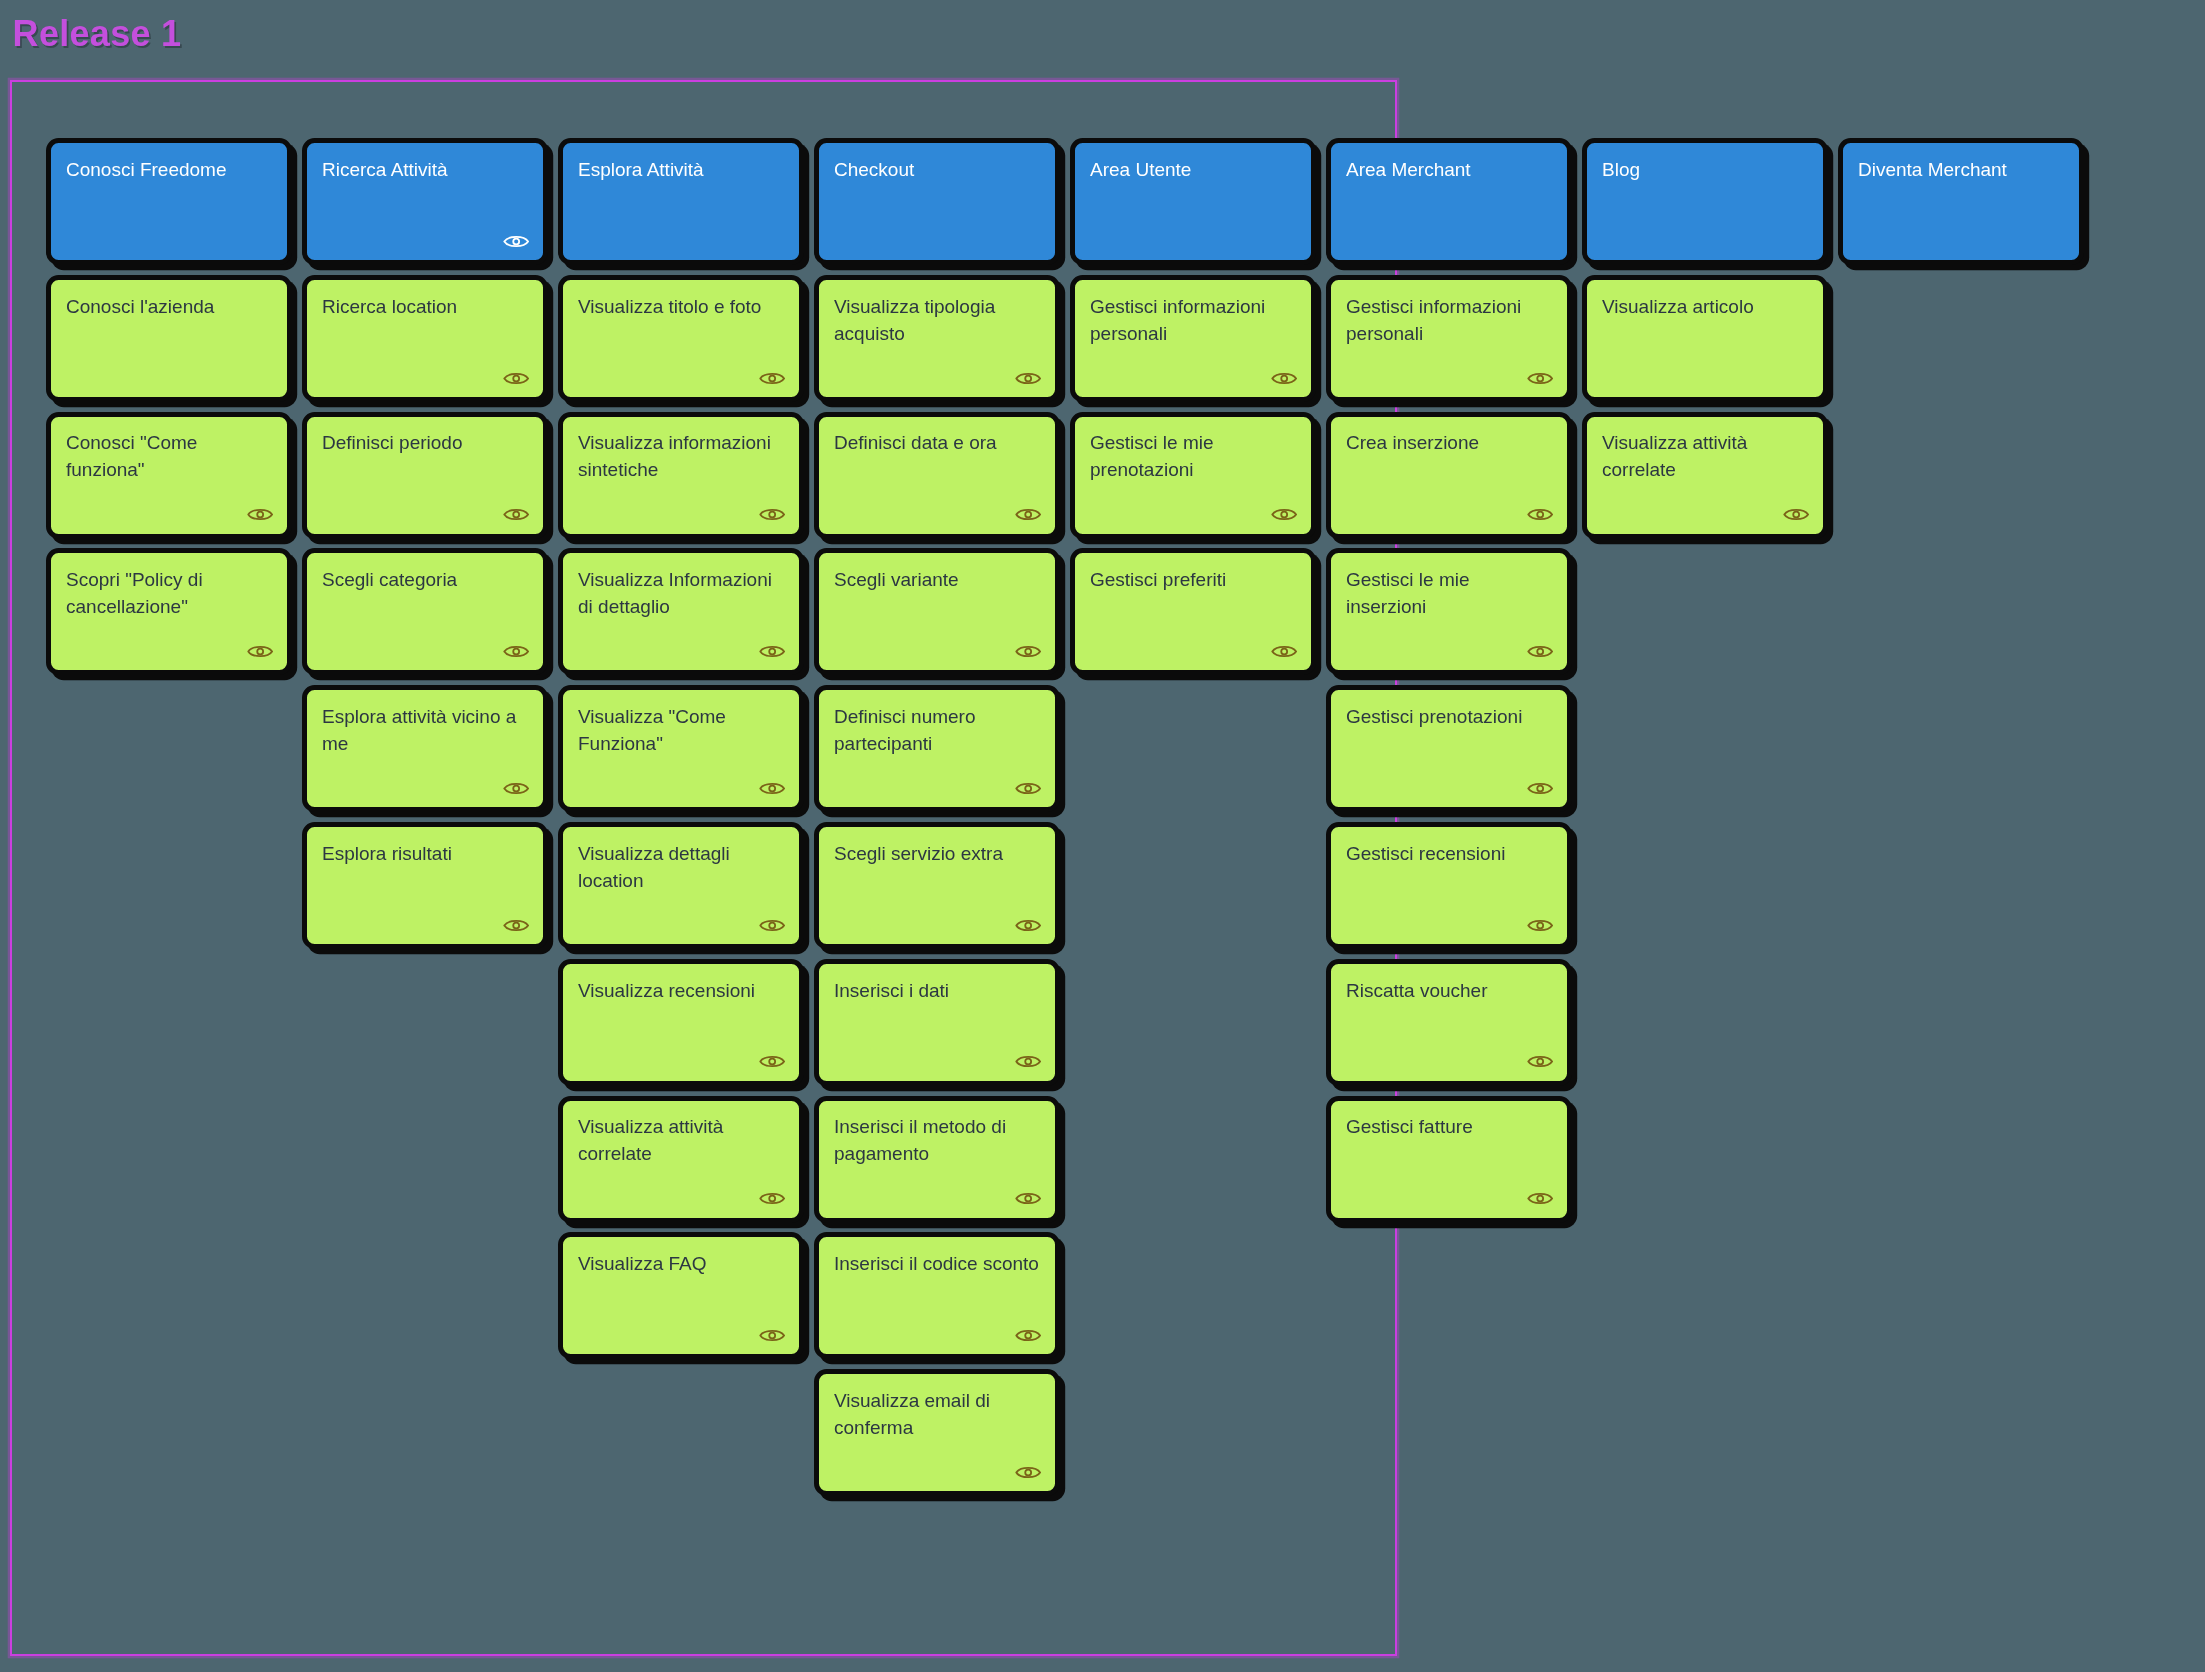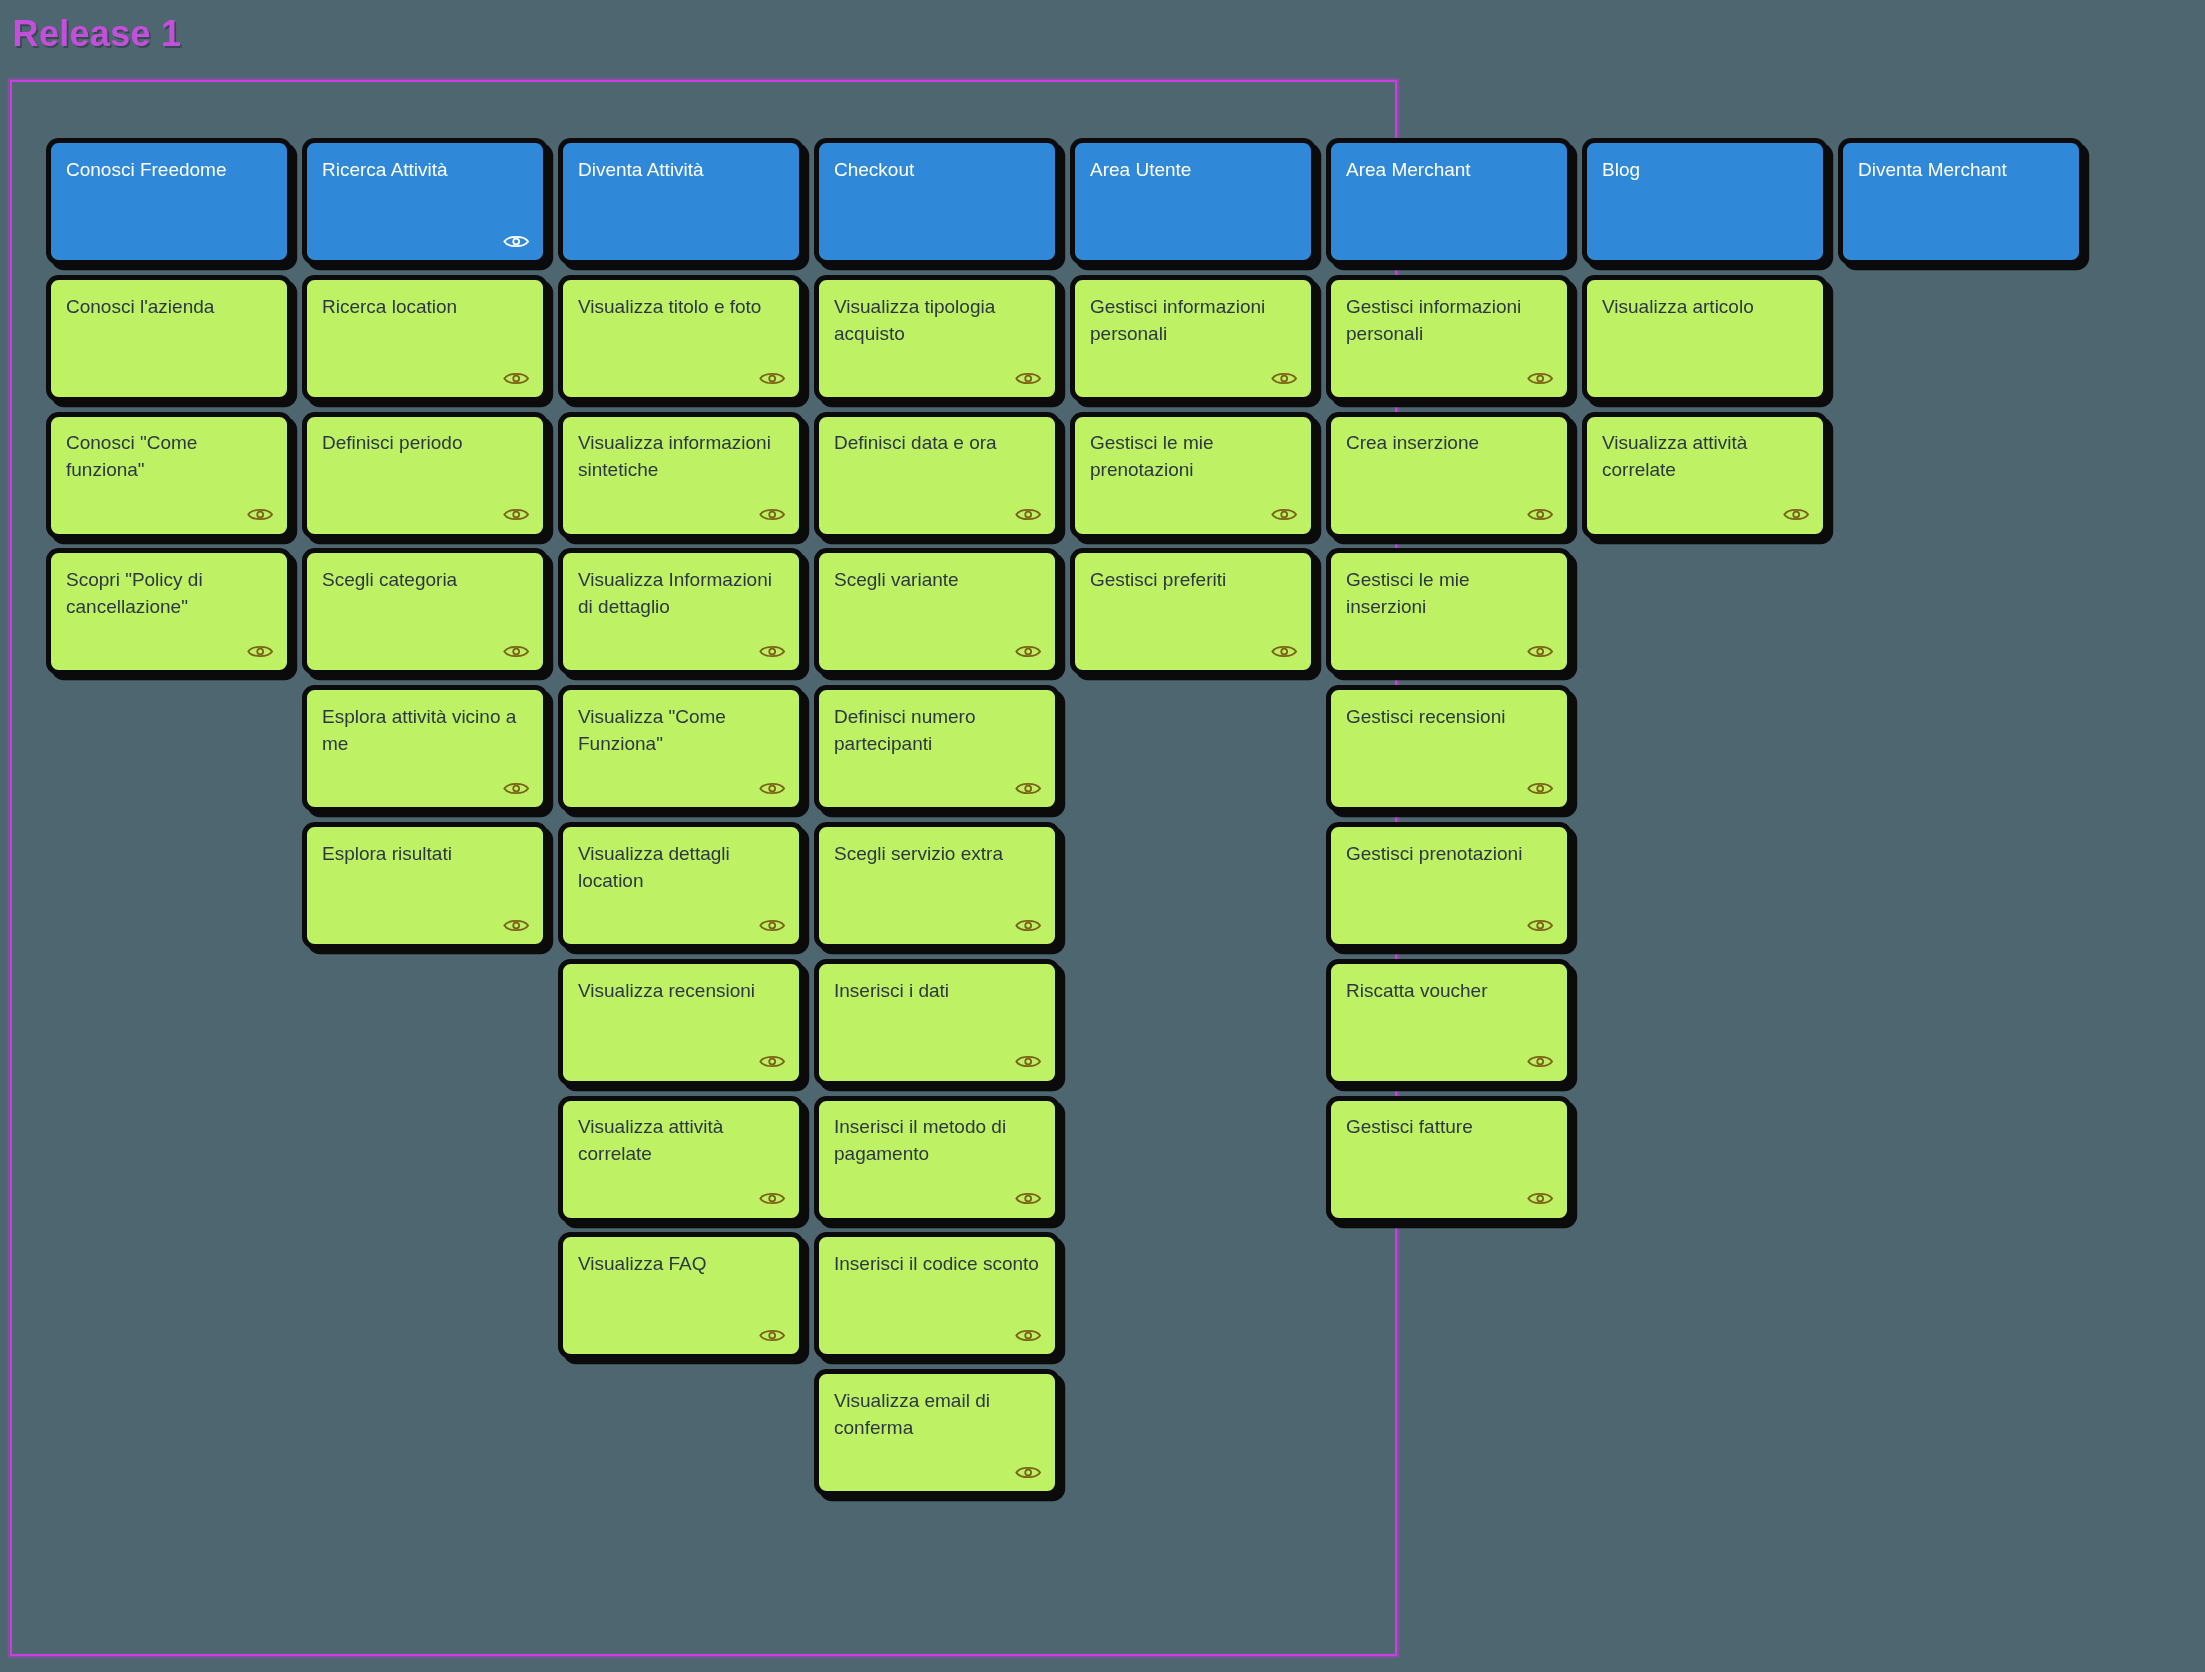--- a/index.html
+++ b/index.html
@@ -171,21 +171,21 @@
           <span class="eye-icon">
             <svg viewBox="0 0 46 30" fill="none" stroke-width="3.2" stroke-linecap="round" stroke-linejoin="round">
               <path d="M2 15 C 9 4, 37 4, 44 15 C 37 26, 9 26, 2 15 Z"></path>
               <circle cx="23" cy="15" r="5.2"></circle>
             </svg>
           </span>
         </div>
       </div>
       <div class="column">
         <div class="card blue">
-          <div class="card-label">Diventa Attività</div>
+          <div class="card-label">Esplora Attività</div>
         </div>
         <div class="card yellow">
           <div class="card-label">Visualizza titolo e foto</div>
           <span class="eye-icon">
             <svg viewBox="0 0 46 30" fill="none" stroke-width="3.2" stroke-linecap="round" stroke-linejoin="round">
               <path d="M2 15 C 9 4, 37 4, 44 15 C 37 26, 9 26, 2 15 Z"></path>
               <circle cx="23" cy="15" r="5.2"></circle>
             </svg>
           </span>
         </div>
@@ -396,38 +396,38 @@
         <div class="card yellow">
           <div class="card-label">Gestisci le mie inserzioni</div>
           <span class="eye-icon">
             <svg viewBox="0 0 46 30" fill="none" stroke-width="3.2" stroke-linecap="round" stroke-linejoin="round">
               <path d="M2 15 C 9 4, 37 4, 44 15 C 37 26, 9 26, 2 15 Z"></path>
               <circle cx="23" cy="15" r="5.2"></circle>
             </svg>
           </span>
         </div>
         <div class="card yellow">
+          <div class="card-label">Gestisci prenotazioni</div>
+          <span class="eye-icon">
+            <svg viewBox="0 0 46 30" fill="none" stroke-width="3.2" stroke-linecap="round" stroke-linejoin="round">
+              <path d="M2 15 C 9 4, 37 4, 44 15 C 37 26, 9 26, 2 15 Z"></path>
+              <circle cx="23" cy="15" r="5.2"></circle>
+            </svg>
+          </span>
+        </div>
+        <div class="card yellow">
           <div class="card-label">Gestisci recensioni</div>
           <span class="eye-icon">
             <svg viewBox="0 0 46 30" fill="none" stroke-width="3.2" stroke-linecap="round" stroke-linejoin="round">
               <path d="M2 15 C 9 4, 37 4, 44 15 C 37 26, 9 26, 2 15 Z"></path>
               <circle cx="23" cy="15" r="5.2"></circle>
             </svg>
           </span>
         </div>
         <div class="card yellow">
-          <div class="card-label">Gestisci prenotazioni</div>
-          <span class="eye-icon">
-            <svg viewBox="0 0 46 30" fill="none" stroke-width="3.2" stroke-linecap="round" stroke-linejoin="round">
-              <path d="M2 15 C 9 4, 37 4, 44 15 C 37 26, 9 26, 2 15 Z"></path>
-              <circle cx="23" cy="15" r="5.2"></circle>
-            </svg>
-          </span>
-        </div>
-        <div class="card yellow">
           <div class="card-label">Riscatta voucher</div>
           <span class="eye-icon">
             <svg viewBox="0 0 46 30" fill="none" stroke-width="3.2" stroke-linecap="round" stroke-linejoin="round">
               <path d="M2 15 C 9 4, 37 4, 44 15 C 37 26, 9 26, 2 15 Z"></path>
               <circle cx="23" cy="15" r="5.2"></circle>
             </svg>
           </span>
         </div>
         <div class="card yellow">
           <div class="card-label">Gestisci fatture</div>

